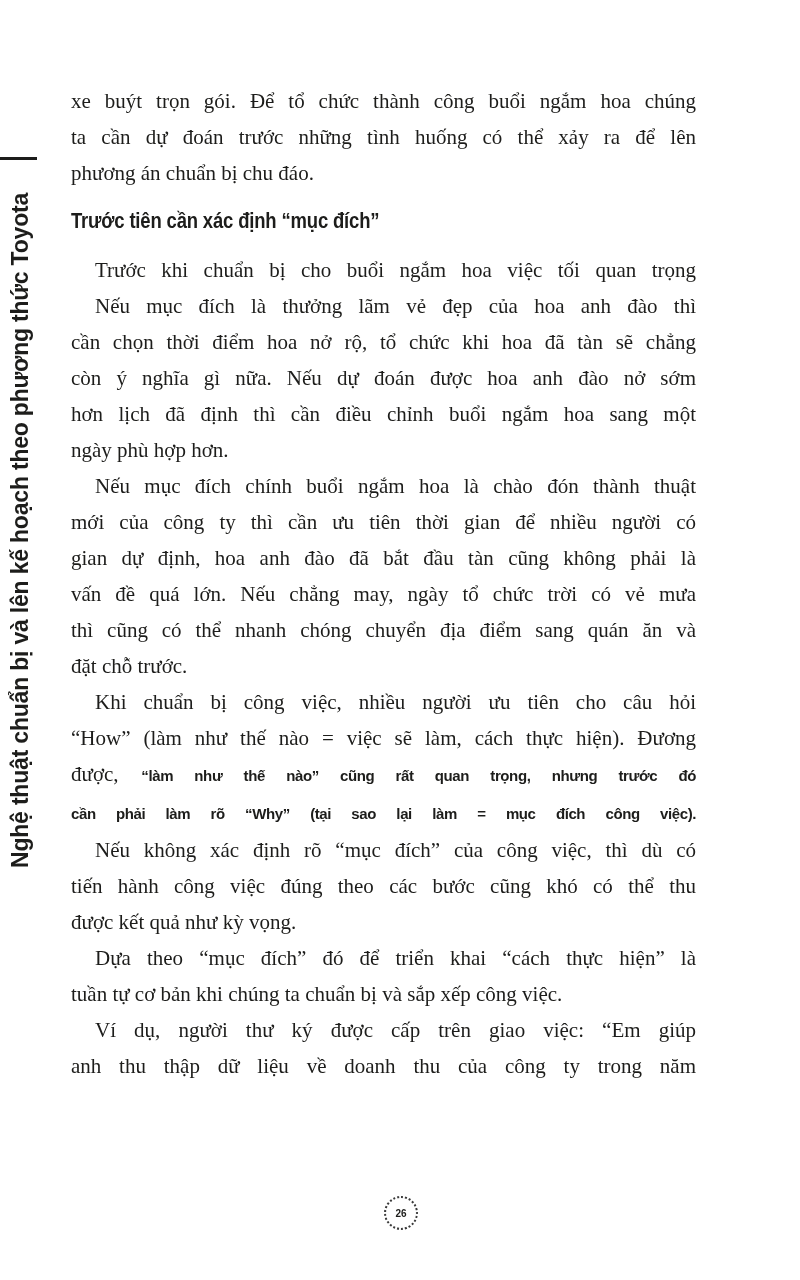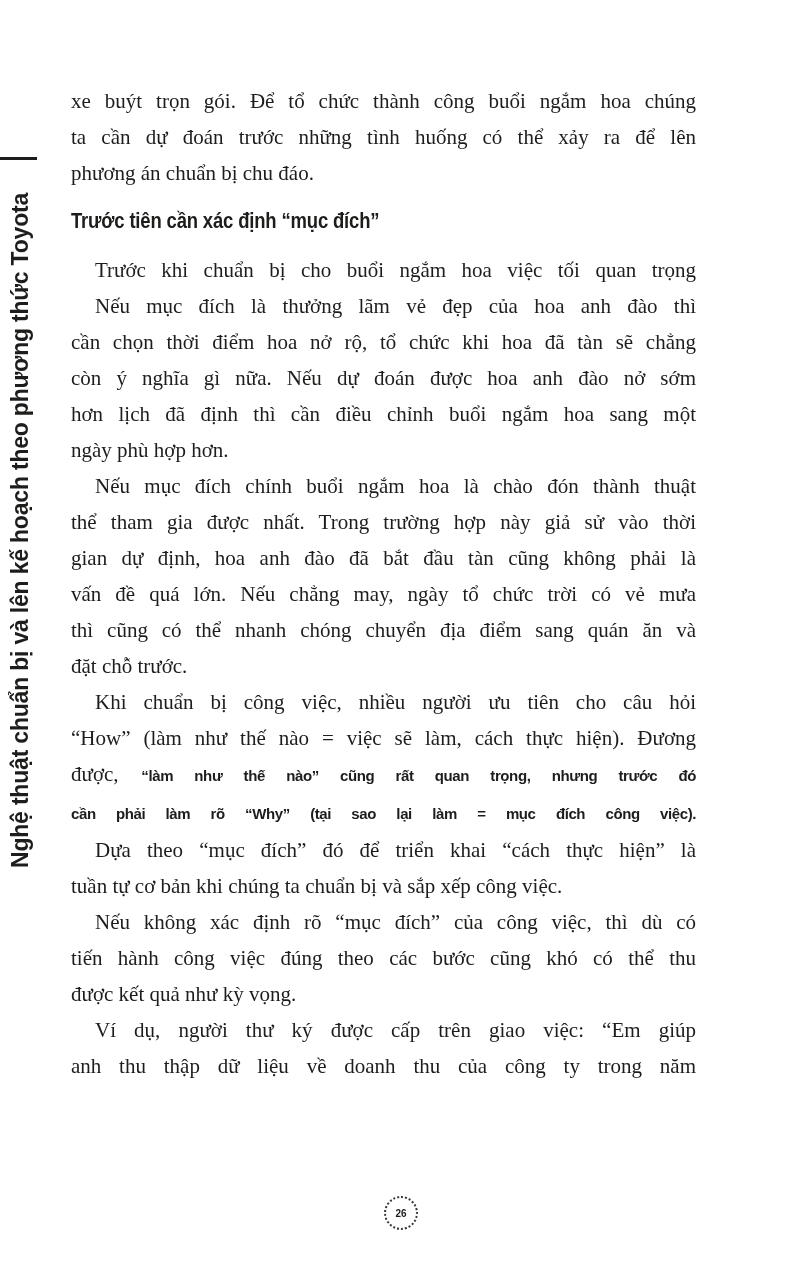--- a/index.html
+++ b/index.html
@@ -70,40 +70,40 @@
     </div>
     <div class="para">
       <div class="line ind"><span>Nếu mục đích là thưởng lãm vẻ đẹp của hoa anh đào thì</span></div>
       <div class="line"><span>cần chọn thời điểm hoa nở rộ, tổ chức khi hoa đã tàn sẽ chẳng</span></div>
       <div class="line"><span>còn ý nghĩa gì nữa. Nếu dự đoán được hoa anh đào nở sớm</span></div>
       <div class="line"><span>hơn lịch đã định thì cần điều chỉnh buổi ngắm hoa sang một</span></div>
       <div class="line short"><span>ngày phù hợp hơn.</span></div>
     </div>
     <div class="para">
       <div class="line ind"><span>Nếu mục đích chính buổi ngắm hoa là chào đón thành thuật</span></div>
-      <div class="line"><span>thể tham gia được nhất. Trong trường hợp này giả sử vào thời</span></div>
+      <div class="line"><span>mới của công ty thì cần ưu tiên thời gian để nhiều người có</span></div>
       <div class="line"><span>gian dự định, hoa anh đào đã bắt đầu tàn cũng không phải là</span></div>
       <div class="line"><span>vấn đề quá lớn. Nếu chẳng may, ngày tổ chức trời có vẻ mưa</span></div>
       <div class="line"><span>thì cũng có thể nhanh chóng chuyển địa điểm sang quán ăn và</span></div>
       <div class="line short"><span>đặt chỗ trước.</span></div>
     </div>
     <div class="para">
       <div class="line ind"><span>Khi chuẩn bị công việc, nhiều người ưu tiên cho câu hỏi</span></div>
       <div class="line"><span>“How” (làm như thế nào = việc sẽ làm, cách thực hiện). Đương</span></div>
       <div class="line"><span>được, </span><span class="b">“làm như thế nào” cũng rất quan trọng, nhưng trước đó</span></div>
       <div class="line"><span class="b">cần phải làm rõ “Why” (tại sao lại làm = mục đích công việc).</span></div>
     </div>
     <div class="para">
-      <div class="line ind"><span>Dựa theo “mục đích” đó để triển khai “cách thực hiện” là</span></div>
-      <div class="line short"><span>tuần tự cơ bản khi chúng ta chuẩn bị và sắp xếp công việc.</span></div>
-    </div>
-    <div class="para">
       <div class="line ind"><span>Nếu không xác định rõ “mục đích” của công việc, thì dù có</span></div>
       <div class="line"><span>tiến hành công việc đúng theo các bước cũng khó có thể thu</span></div>
       <div class="line short"><span>được kết quả như kỳ vọng.</span></div>
+    </div>
+    <div class="para">
+      <div class="line ind"><span>Dựa theo “mục đích” đó để triển khai “cách thực hiện” là</span></div>
+      <div class="line short"><span>tuần tự cơ bản khi chúng ta chuẩn bị và sắp xếp công việc.</span></div>
     </div>
     <div class="para">
       <div class="line ind"><span>Ví dụ, người thư ký được cấp trên giao việc: “Em giúp</span></div>
       <div class="line"><span>anh thu thập dữ liệu về doanh thu của công ty trong năm</span></div>
     </div>
   </div>
 
 <div class="page-badge">
   <span>26</span>
 </div>

